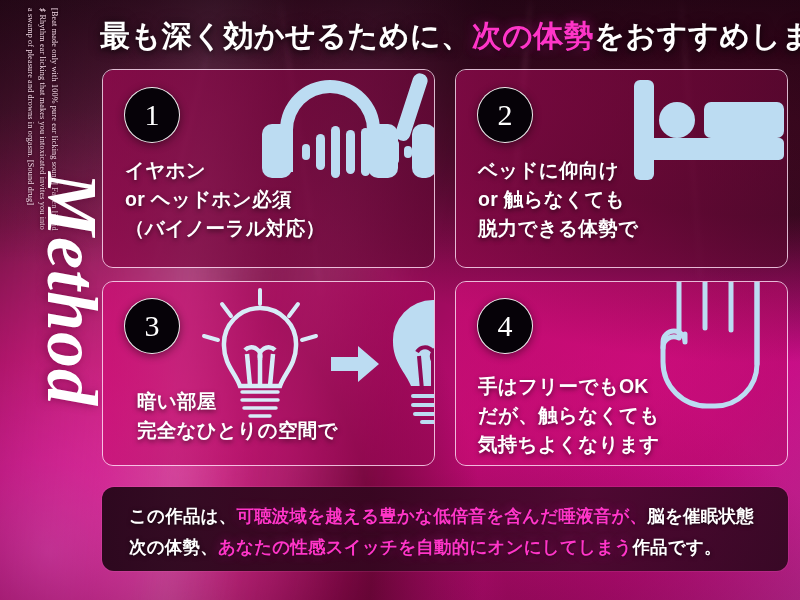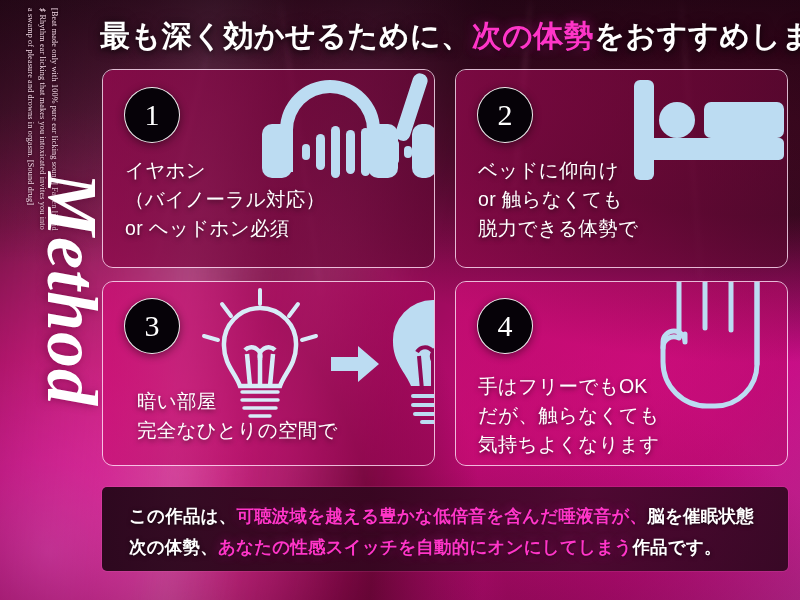--- a/index.html
+++ b/index.html
@@ -97,35 +97,35 @@
     border-radius:50%; background:#060208;
     border:1.6px solid rgba(255,255,255,.92);
     display:flex; align-items:center; justify-content:center;
     color:#fff; font-family:"Liberation Serif", serif; font-size:30px; line-height:1;
     box-shadow:0 2px 8px rgba(0,0,0,.45);
   }
   .card-3 .badge, .card-4 .badge { top:16px; }
 
   .ctext {
     position:absolute; left:22px; color:#ffffff;
-    font-size:19.5px; font-weight:400; line-height:29px;
+    font-size:19.5px; font-weight:700; line-height:29px;
     letter-spacing:.3px; white-space:nowrap;
     text-shadow:0 2px 5px rgba(0,0,0,.55);
   }
   .card-1 .ctext { top:86px; }
   .card-2 .ctext { top:86px; }
   .card-3 .ctext { top:105px;margin-left:12px; }
   .card-4 .ctext { top:90px; }
 
   .ico { position:absolute; }
 
   
   #banner {
     position:absolute; left:102px; top:487px; width:686px; height:84px;
-    border-radius:5px; overflow:hidden;
+    border-radius:12px; overflow:hidden;
     background:linear-gradient(100deg, rgba(28,4,18,.90) 0%, rgba(46,6,28,.88) 35%, rgba(62,8,40,.86) 70%, rgba(44,6,28,.90) 100%);
     box-shadow:0 0 0 1px rgba(255,140,210,.12);
   }
   #banner .btxt {
     position:absolute; left:27px; top:14px; width:640px;
     color:#fff; font-size:17.5px; font-weight:700; line-height:31px;
     letter-spacing:.2px; white-space:nowrap;
     text-shadow:0 1px 4px rgba(0,0,0,.7);
   }
   #banner .hi { color:#ff35c8; text-shadow:0 1px 4px rgba(0,0,0,.75), 0 0 10px rgba(255,40,190,.4); }
@@ -178,22 +178,22 @@
         <rect x="150" y="74" width="8" height="12" rx="4"></rect>
       </g>
     </svg>
   </div>
 
   <div class="badge">
       <span>1</span>
     </div>
   <div class="ctext">
     <div>イヤホン</div>
+    <div>or ヘッドホン必須</div>
     <div>（バイノーラル対応）</div>
-    <div>or ヘッドホン必須</div>
   </div>
 </div>
 
 <div class="card card-2">
   <div class="tint"></div>
 
   <div class="ico" style="left:178px;top:10px;width:150px;height:100px;">
     <svg viewBox="0 0 150 100" width="150" height="100">
       <g fill="#bcdcf2">
         <rect x="0" y="0" width="20" height="100" rx="6"></rect>

